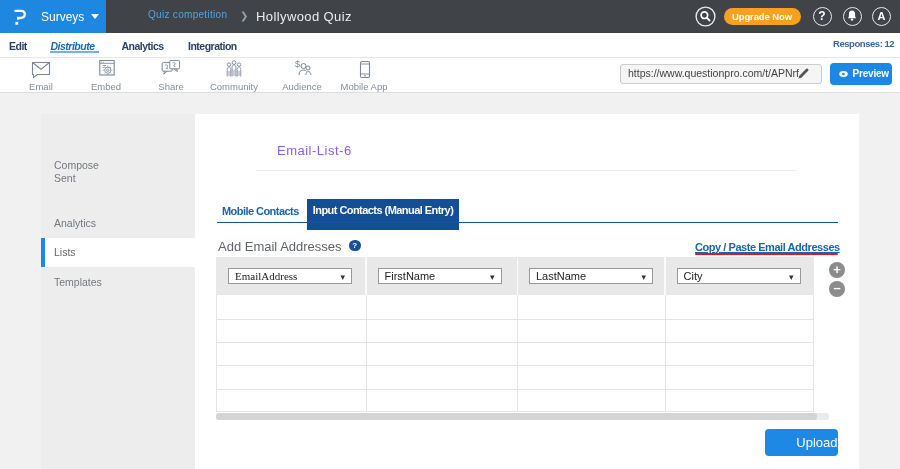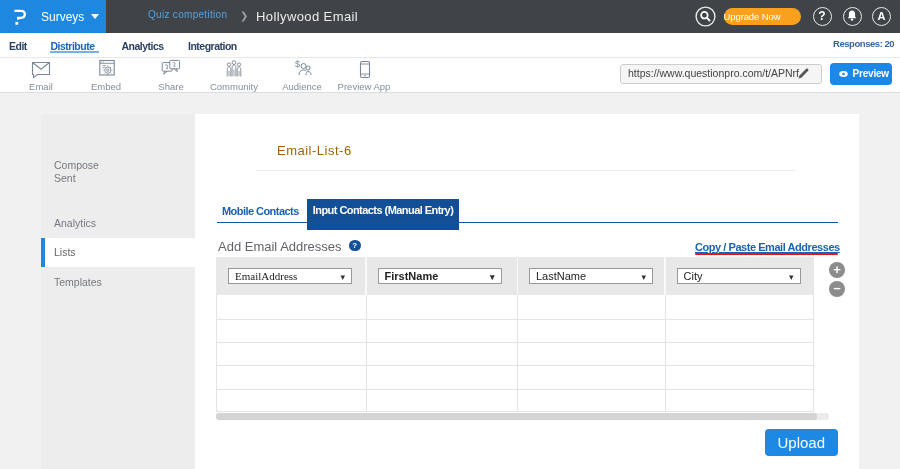--- a/index.html
+++ b/index.html
@@ -17,42 +17,42 @@
 <div class="abs" style="left:0;top:0;width:900px;height:33px;background:#404448;"></div>
 <div class="abs" style="left:0;top:0;width:106px;height:33px;background:#1e87e0;"></div>
 <svg class="abs" style="left:11px;top:6.5px" width="20" height="21" viewBox="0 0 20 21">
   <path d="M3.4,3.8 H10 C12.6,3.8 13.8,5.5 13.8,7.3 C13.8,9.1 12.6,10.8 10,10.8 H7.2 V12.8" fill="none" stroke="#fff" stroke-width="2.3"></path>
   <rect x="4.4" y="14.9" width="2.8" height="2.8" fill="#fff"></rect>
 </svg>
 <div class="abs" style="left:41px;top:10px;color:#fff;font-size:12px;">Surveys</div>
 <div class="abs" style="left:91px;top:13.5px;width:0;height:0;border-left:4.5px solid transparent;border-right:4.5px solid transparent;border-top:5.5px solid #fff;"></div>
 <div class="abs" style="left:128px;top:9px;font-size:10px;letter-spacing:0.3px;color:#57a0d8;margin-left:20px;">Quiz competition</div>
 <div class="abs" style="left:240px;top:10px;font-size:10px;color:#9aa0a6;">❯</div>
-<div class="abs" style="left:256px;top:9px;font-size:13px;letter-spacing:0.4px;color:#ececec;">Hollywood Email</div>
+<div class="abs" style="left:256px;top:9px;font-size:13px;letter-spacing:0.4px;color:#ececec;">Hollywood Quiz</div>
 <svg class="abs" style="left:695px;top:6px" width="21" height="21" viewBox="0 0 21 21">
   <circle cx="10.5" cy="10.5" r="9.4" fill="none" stroke="#e9e9e9" stroke-width="1.4"></circle>
   <circle cx="9.4" cy="9.2" r="3.3" fill="none" stroke="#fff" stroke-width="1.7"></circle>
   <line x1="11.8" y1="11.7" x2="15" y2="15" stroke="#fff" stroke-width="1.9"></line>
 </svg>
-<div class="abs" style="left:723.5px;top:7.5px;width:77px;height:17px;background:#f9a11f;border-radius:9px;color:#fff;font-size:9.5px;font-weight:normal;letter-spacing:-0.1px;line-height:17px;">Upgrade Now</div>
+<div class="abs" style="left:723.5px;top:7.5px;width:77px;height:17px;background:#f9a11f;border-radius:9px;color:#fff;font-size:9.5px;font-weight:bold;letter-spacing:-0.1px;text-align:center;line-height:17px;">Upgrade Now</div>
 <div class="abs" style="left:812.5px;top:7px;width:19px;height:19px;border:1.4px solid #e9e9e9;border-radius:50%;color:#fff;font-size:12px;font-weight:bold;text-align:center;line-height:16.5px;">?</div>
 <div class="abs" style="left:842.5px;top:7px;width:19px;height:19px;border:1.4px solid #e9e9e9;border-radius:50%;"></div>
 <svg class="abs" style="left:843.5px;top:8px" width="16" height="16" viewBox="0 0 16 16">
   <path d="M8 2.6 C6 2.6 4.9 4 4.9 6 L4.9 8.6 L3.9 10.2 L12.1 10.2 L11.1 8.6 L11.1 6 C11.1 4 10 2.6 8 2.6 Z" fill="#fff"></path>
   <circle cx="8" cy="11.6" r="1.2" fill="#fff"></circle>
 </svg>
 <div class="abs" style="left:872px;top:7px;width:19px;height:19px;border:1.4px solid #e9e9e9;border-radius:50%;color:#fff;font-size:11px;font-weight:bold;text-align:center;line-height:16.5px;">A</div>
 
 <div class="abs" style="left:0;top:33px;width:900px;height:25px;background:#fff;border-bottom:1px solid #e8e8e8;"></div>
 <div class="navi" style="left:9px;">Edit</div>
-<div class="navi" style="left:50.5px;color:#1b66b5;">Distribute</div>
+<div class="navi" style="left:50.5px;color:#1b66b5;font-style:italic;">Distribute</div>
 <div class="abs" style="left:49.5px;top:51px;width:49px;height:2px;background:#7ab0dd;"></div>
 <div class="navi" style="left:121.5px;">Analytics</div>
 <div class="navi" style="left:188px;">Integration</div>
-<div class="abs" style="left:833px;top:38px;font-size:9.5px;font-weight:bold;letter-spacing:-0.45px;color:#3a66a0;">Responses: 20</div>
+<div class="abs" style="left:833px;top:38px;font-size:9.5px;font-weight:bold;letter-spacing:-0.45px;color:#3a66a0;">Responses: 12</div>
 
 <div class="abs" style="left:0;top:58px;width:900px;height:35px;background:#fff;border-bottom:1px solid #ddd;"></div>
 <svg class="abs" style="left:31px;top:60px" width="20" height="19" viewBox="0 0 20 19">
   <path d="M1.5 2.5 H18.5 V14.5 H6.5 L2.5 17.5 L2.5 14.5 H1.5 Z" fill="none" stroke="#7d8896" stroke-width="1.1"></path>
   <path d="M1.8 2.8 L10 9.2 L18.2 2.8" fill="none" stroke="#7d8896" stroke-width="1.1"></path>
 </svg>
 <div class="tlabel" style="left:-4px">Email</div>
 <svg class="abs" style="left:97px;top:59px" width="20" height="19" viewBox="0 0 20 19">
   <rect x="2.8" y="1.5" width="14.4" height="14.5" fill="none" stroke="#7d8896" stroke-width="1.1"></rect>
   <line x1="2.8" y1="4.3" x2="17.2" y2="4.3" stroke="#7d8896" stroke-width="0.9"></line>
@@ -91,71 +91,71 @@
   <circle cx="16" cy="9" r="2" fill="none" stroke="#7d8896" stroke-width="1"></circle>
   <path d="M7 16 C7 12.5 9 11 11.5 11 C13 11 14 11.5 14.6 12.3 M14 16 C14 13.8 15 12.5 16.2 12.5 C17.6 12.5 19 13.8 19 16" fill="none" stroke="#7d8896" stroke-width="1"></path>
 </svg>
 <div class="tlabel" style="left:257px">Audience</div>
 <svg class="abs" style="left:358px;top:60px" width="14" height="19" viewBox="0 0 14 19">
   <rect x="2.5" y="1.5" width="9" height="16" rx="1.5" fill="none" stroke="#7d8896" stroke-width="1.1"></rect>
   <line x1="2.5" y1="4" x2="11.5" y2="4" stroke="#7d8896" stroke-width="0.9"></line>
   <line x1="2.5" y1="14" x2="11.5" y2="14" stroke="#7d8896" stroke-width="0.9"></line>
   <circle cx="7" cy="15.7" r="0.8" fill="#7d8896"></circle>
 </svg>
-<div class="tlabel" style="left:319px">Preview App</div>
+<div class="tlabel" style="left:319px">Mobile App</div>
 <div class="abs" style="left:620px;top:64px;width:202px;height:19.5px;background:#f5f5f5;border:1px solid #ccc;border-radius:3px;"></div>
 <div class="abs" style="left:628px;top:67px;width:171px;height:13px;overflow:hidden;font-size:10.5px;color:#444;white-space:nowrap;">https://www.questionpro.com/t/APNrfZ</div>
 <svg class="abs" style="left:797px;top:67px" width="13" height="13" viewBox="0 0 13 13">
   <path d="M1.5 11.5 L2.3 8.7 L9.2 1.8 C9.6 1.4 10.3 1.4 10.7 1.8 L11.2 2.3 C11.6 2.7 11.6 3.4 11.2 3.8 L4.3 10.7 Z" fill="#555"></path>
 </svg>
 <div class="abs" style="left:829.5px;top:63px;width:62.5px;height:22px;background:#1b87e6;border-radius:4px;"></div>
 <svg class="abs" style="left:839px;top:70px" width="9" height="8" viewBox="0 0 9 8">
   <ellipse cx="4.5" cy="4" rx="4.3" ry="2.9" fill="#fff"></ellipse>
   <circle cx="4.5" cy="4" r="1.3" fill="#1b87e6"></circle>
 </svg>
 <div class="abs" style="left:852.5px;top:68px;color:#fff;font-size:10px;letter-spacing:-0.2px;font-weight:bold;">Preview</div>
 
 <div class="abs" style="left:195px;top:114px;width:664px;height:355px;background:#fff;"></div>
 <div class="abs" style="left:41px;top:114px;width:154px;height:355px;background:#ededee;"></div>
 <div class="sitem" style="top:115px;">Compose</div>
 <div class="sitem" style="top:128px;">Sent</div>
 <div class="sitem" style="top:173px;">Analytics</div>
 <div class="sitem" style="top:202px;background:#fff;border-left:4px solid #1b87e6;padding-left:9px;color:#64696e;">Lists</div>
 <div class="sitem" style="top:232px;">Templates</div>
 
-<div class="abs" style="left:277px;top:143px;font-size:13px;letter-spacing:0.5px;color:#a16207;">Email-List-6</div>
+<div class="abs" style="left:277px;top:143px;font-size:13px;letter-spacing:0.5px;color:#8b5cf6;">Email-List-6</div>
 <div class="abs" style="left:256px;top:170px;width:540px;height:1px;background:#ececec;"></div>
 
 <div class="abs" style="left:222px;top:205px;font-size:11px;font-weight:bold;letter-spacing:-0.55px;color:#1b62ae;">Mobile Contacts</div>
 <div class="abs" style="left:307px;top:199px;width:152px;height:31px;background:#134f96;color:#fff;font-size:11px;font-weight:bold;letter-spacing:-0.55px;text-align:center;line-height:22.5px;">Input Contacts (Manual Entry)</div>
 <div class="abs" style="left:217px;top:221.5px;width:620.5px;height:1.9px;background:#15539e;"></div>
 
 <div class="abs" style="left:218px;top:238.5px;font-size:13px;color:#61656a;">Add Email Addresses</div>
 <div class="abs" style="left:349px;top:239.5px;width:11.5px;height:11.5px;border-radius:50%;background:#14509c;color:#fff;font-size:8px;font-weight:bold;text-align:center;line-height:11.5px;">?</div>
 <div class="abs" style="left:695px;top:241px;font-size:11px;font-weight:bold;letter-spacing:-0.45px;color:#1a63b5;text-decoration:underline;">Copy / Paste Email Addresses</div>
 <div class="abs" style="left:695px;top:252.5px;width:143px;height:2.3px;background:#e81417;border-radius:2px;"></div>
 
 <div class="abs" style="left:216px;top:257px;width:598px;height:38px;background:#e8e8e8;"></div>
 <div class="abs" style="left:365px;top:257px;width:1.5px;height:38px;background:#fafafa;"></div>
 <div class="abs" style="left:516.5px;top:257px;width:1.5px;height:38px;background:#fafafa;"></div>
 <div class="abs" style="left:664px;top:257px;width:1.5px;height:38px;background:#fafafa;"></div>
 <div class="sel" style="left:228px;top:268px;font-family:Liberation Serif, serif;">EmailAddress</div>
-<div class="sel" style="left:377.5px;top:268px;font-weight:bold;">FirstName</div>
+<div class="sel" style="left:377.5px;top:268px;">FirstName</div>
 <div class="sel" style="left:529px;top:268px;">LastName</div>
 <div class="sel" style="left:676.5px;top:268px;">City</div>
 
 <div class="abs" style="left:216px;top:295px;width:598px;height:117px;background:#fff;border-left:1px solid #e4e4e4;border-right:1px solid #e4e4e4;"></div>
 <div class="abs" style="left:216px;top:318.8px;width:598px;height:1px;background:#e4e4e4;"></div>
 <div class="abs" style="left:216px;top:342.1px;width:598px;height:1px;background:#e4e4e4;"></div>
 <div class="abs" style="left:216px;top:365.4px;width:598px;height:1px;background:#e4e4e4;"></div>
 <div class="abs" style="left:216px;top:388.7px;width:598px;height:1px;background:#e4e4e4;"></div>
 <div class="abs" style="left:216px;top:411.4px;width:598px;height:1px;background:#e4e4e4;"></div>
 <div class="abs" style="left:365.5px;top:295px;width:1px;height:117px;background:#e4e4e4;"></div>
 <div class="abs" style="left:517px;top:295px;width:1px;height:117px;background:#e4e4e4;"></div>
 <div class="abs" style="left:664.5px;top:295px;width:1px;height:117px;background:#e4e4e4;"></div>
 
 <div class="abs" style="left:829px;top:261.5px;width:16px;height:16px;border-radius:50%;background:#8c8c8c;color:#fff;font-size:13px;font-weight:bold;text-align:center;line-height:15px;">+</div>
 <div class="abs" style="left:829px;top:280.5px;width:16px;height:16px;border-radius:50%;background:#8c8c8c;color:#fff;font-size:13px;font-weight:bold;text-align:center;line-height:14px;">–</div>
 
 <div class="abs" style="left:216px;top:412.5px;width:613px;height:7px;background:#ebebeb;border-radius:3px;"></div>
 <div class="abs" style="left:216px;top:412.5px;width:601px;height:7px;background:#d4d4d4;border-radius:3px;"></div>
 
-<div class="abs" style="left:765px;top:429px;width:72.5px;height:27px;background:#1e88e5;border-radius:4px;color:#fff;font-size:15px;text-align:center;line-height:27px;">Upload</div>
+<div class="abs" style="left:765px;top:429px;width:72.5px;height:27px;background:#1e88e5;border-radius:4px;color:#fff;font-size:13px;text-align:right;line-height:27px;">Upload</div>
 
 </body></html>

